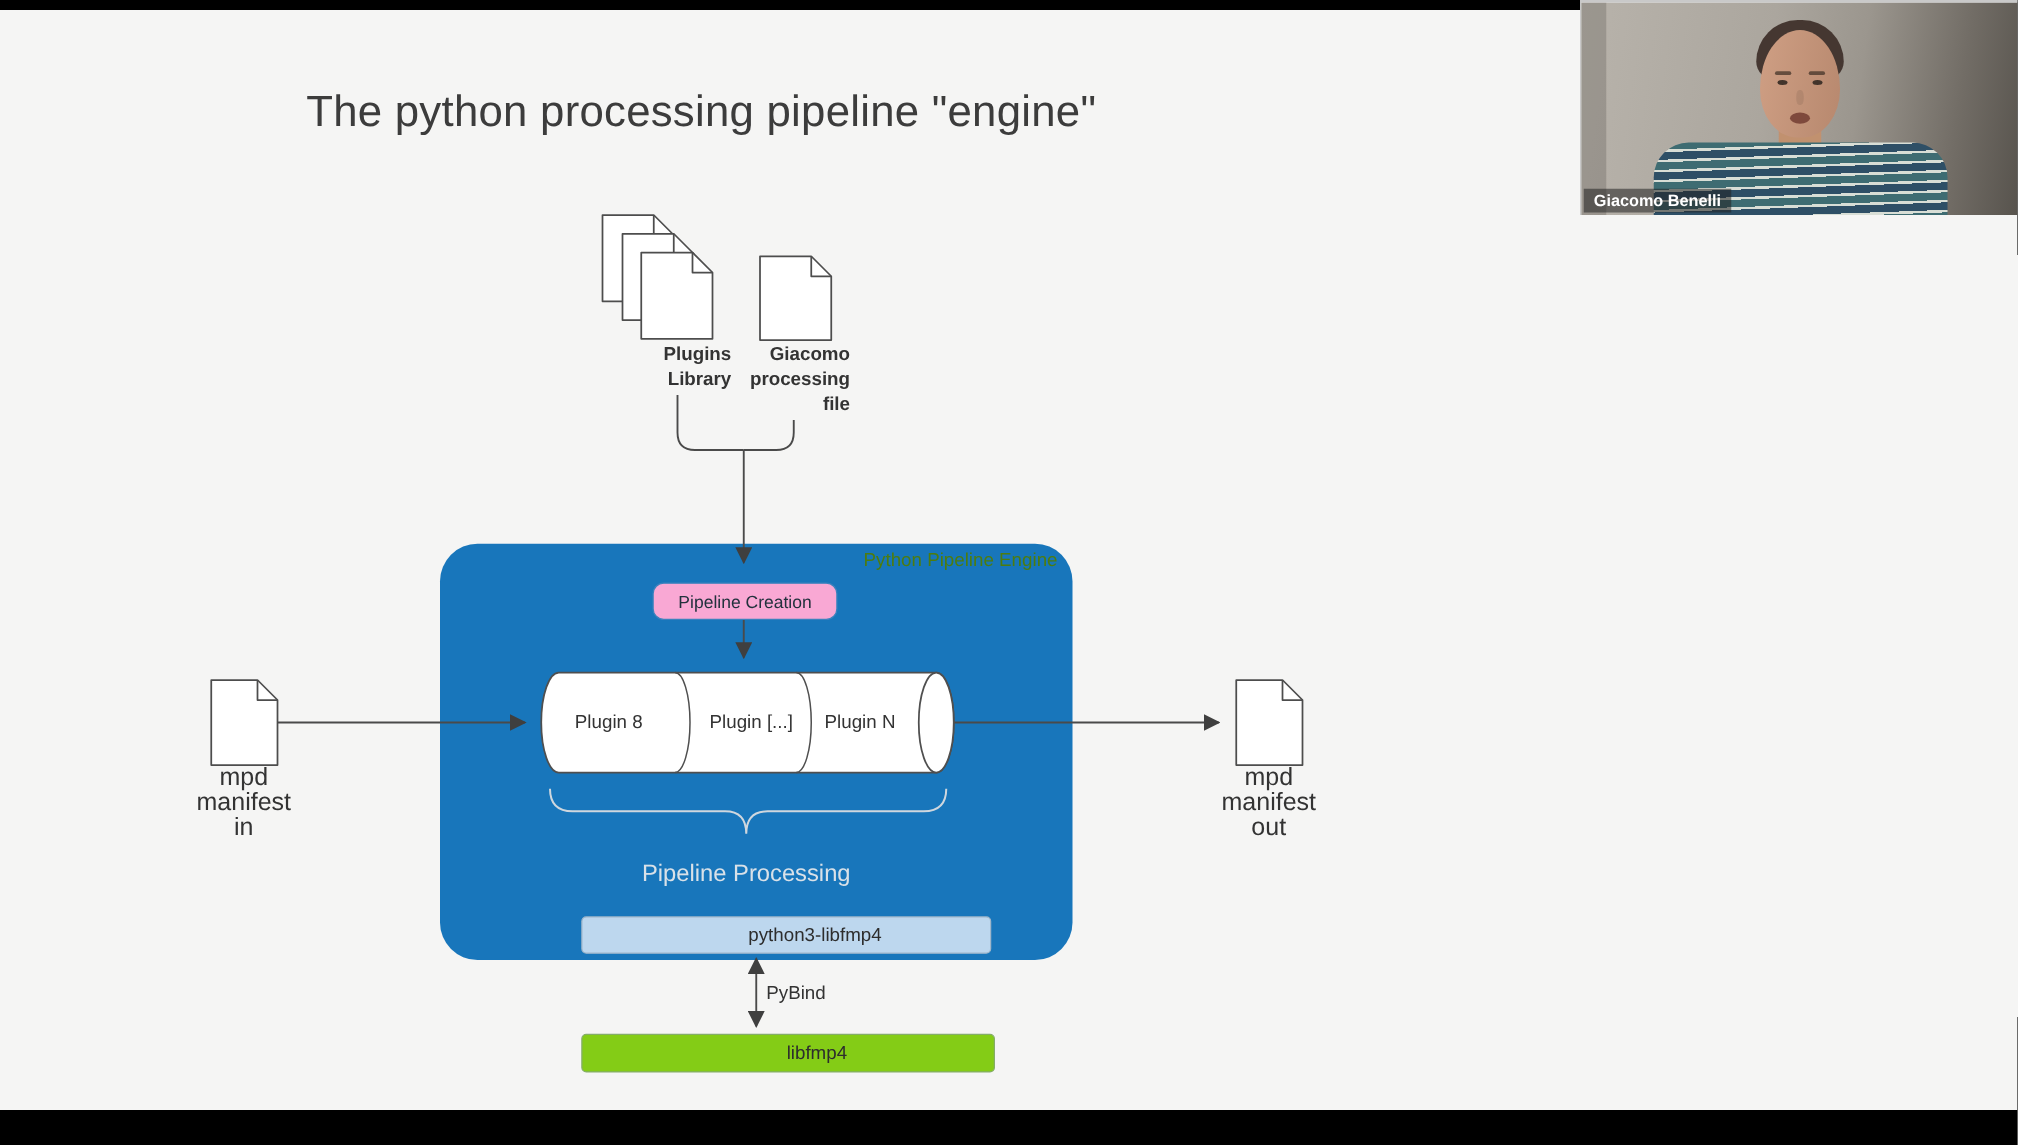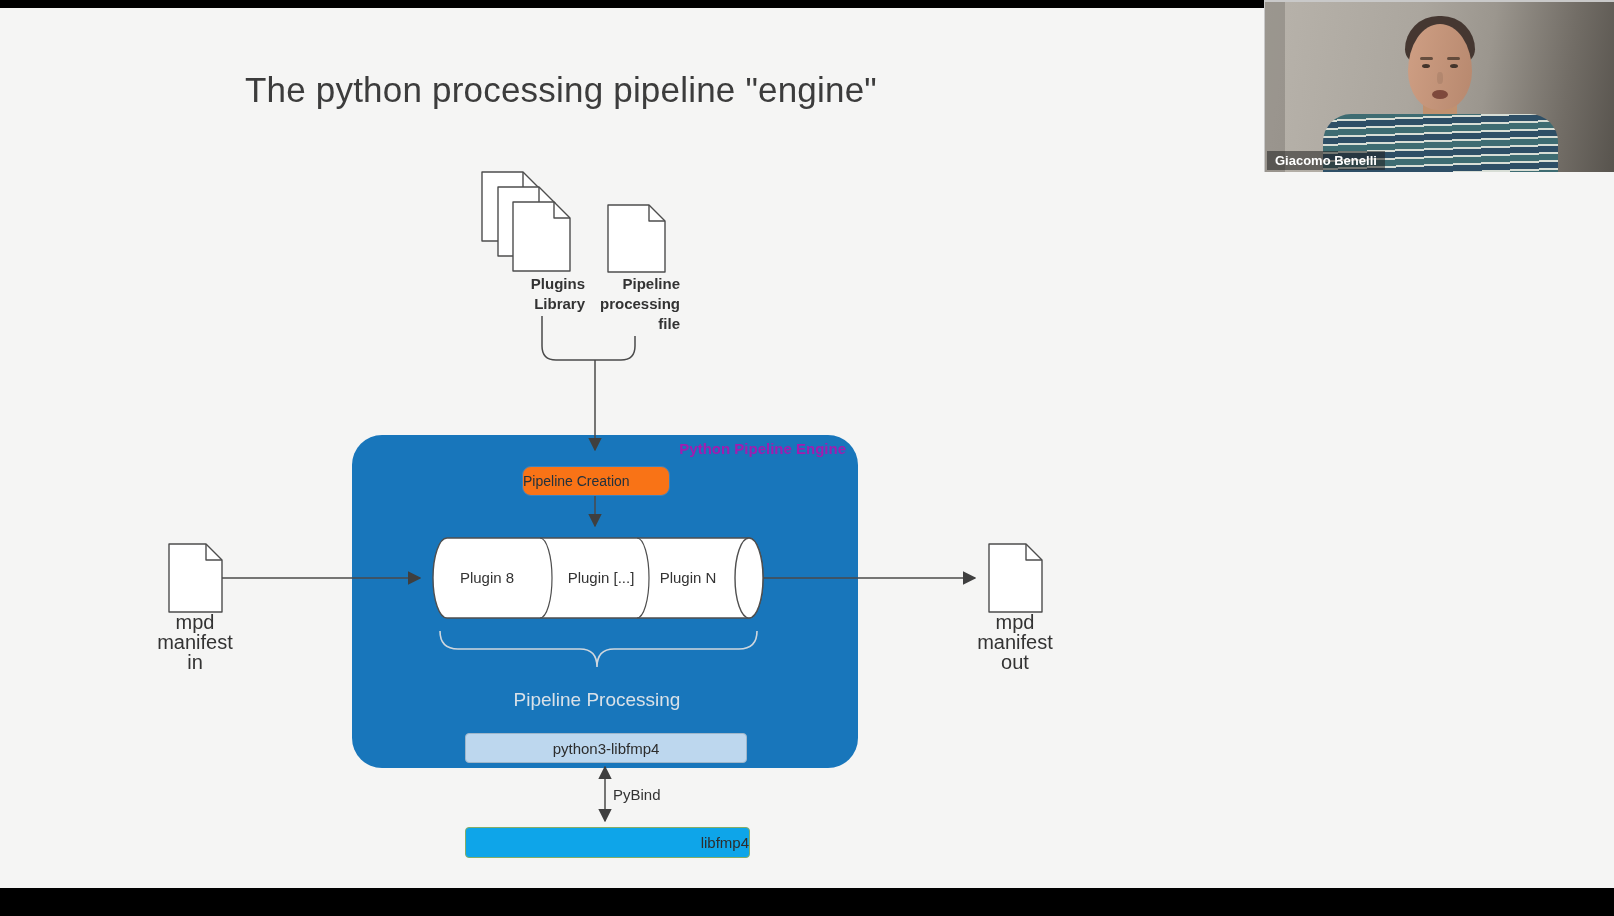--- a/index.html
+++ b/index.html
@@ -13,29 +13,29 @@
   .lb-bottom{position:absolute;left:0;top:888px;width:1614px;height:28px;background:#000;}
 
   
   .title{position:absolute;left:245px;top:70px;font-size:35px;color:#3c3c3c;letter-spacing:0.2px;}
   .doclabel{position:absolute;text-align:right;font-weight:bold;font-size:15px;color:#333;line-height:20px;}
   .sidelabel{position:absolute;text-align:center;font-size:20px;color:#333;line-height:20px;}
 
   
   .engine{position:absolute;left:352px;top:435px;width:506px;height:333px;background:#1876bb;border-radius:30px;}
   .engine-title{position:absolute;left:660px;top:440px;width:186px;text-align:right;
-                font-size:15px;font-weight:bold;color:#a21caf;}
-  .creation{position:absolute;left:522px;top:466px;width:146px;height:28px;background:#f97316;
+                font-size:15px;font-weight:normal;color:#4d7c0f;}
+  .creation{position:absolute;left:522px;top:466px;width:146px;height:28px;background:#f9a8d4;
             border:1.5px solid #3b82bd;border-radius:9px;font-size:14px;color:#22313d;
-            display:flex;align-items:center;}
+            display:flex;align-items:center;justify-content:center;}
   .pluglabel{position:absolute;top:569px;font-size:15px;color:#333;text-align:center;}
   .processing{position:absolute;left:497px;top:689px;width:200px;text-align:center;font-size:19px;color:#d9e1e8;}
-  .bar{position:absolute;display:flex;align-items:center;justify-content:center;font-size:15px;color:#2d2d2d;border-radius:4px;}
+  .bar{position:absolute;display:flex;align-items:center;justify-content:center;font-size:15px;color:#2d2d2d;border-radius:4px;padding-left:46px;}
   .bar.py3{left:465px;top:733px;width:280px;height:28px;background:#bdd7ee;border:1px solid #9fb6ca;}
-  .bar.green{left:465px;top:827px;width:283px;height:29px;background:#0ea5e9;border:1px solid #84ad67;justify-content:flex-end;}
+  .bar.green{left:465px;top:827px;width:283px;height:29px;background:#84cc16;border:1px solid #84ad67;}
   .pybind{position:absolute;left:613px;top:786px;font-size:15px;color:#333;}
 
   
   .connectors{position:absolute;left:0;top:0;pointer-events:none;}
   .conn{stroke:#4a4a4a;stroke-width:1.5;fill:none;}
   .cyl{fill:#fff;stroke:#4f4f4f;stroke-width:1.4;}
   .cyl-line{fill:none;stroke:#4f4f4f;stroke-width:1.2;}
   .brace{fill:none;stroke:#cfd7de;stroke-width:1.6;}
   .docpage{fill:#fff;stroke:#4d4d4d;stroke-width:1.4;stroke-linejoin:round;}
   .docfold{fill:none;stroke:#4d4d4d;stroke-width:1.4;stroke-linejoin:round;}
@@ -82,21 +82,21 @@
   <div class="doclabel" style="left:500px;top:274px;width:85px">
     <div>Plugins</div>
     <div>Library</div>
   </div>
 
   <svg class="abs" style="left:607px;top:204px" width="60" height="70">
     <path class="docpage" d="M1,1 L42,1 L58,17 L58,68 L1,68 Z"></path>
     <path class="docfold" d="M42,1 L42,17 L58,17"></path>
   </svg>
   <div class="doclabel" style="left:592px;top:274px;width:88px">
-    <div>Pipeline</div>
+    <div>Giacomo</div>
     <div>processing</div>
     <div>file</div>
   </div>
 
   <svg class="abs" style="left:168px;top:543px" width="56" height="71">
     <path class="docpage" d="M1,1 L38,1 L54,17 L54,69 L1,69 Z"></path>
     <path class="docfold" d="M38,1 L38,17 L54,17"></path>
   </svg>
   <div class="sidelabel" style="left:150px;top:612px;width:90px">
     <div>mpd</div>

